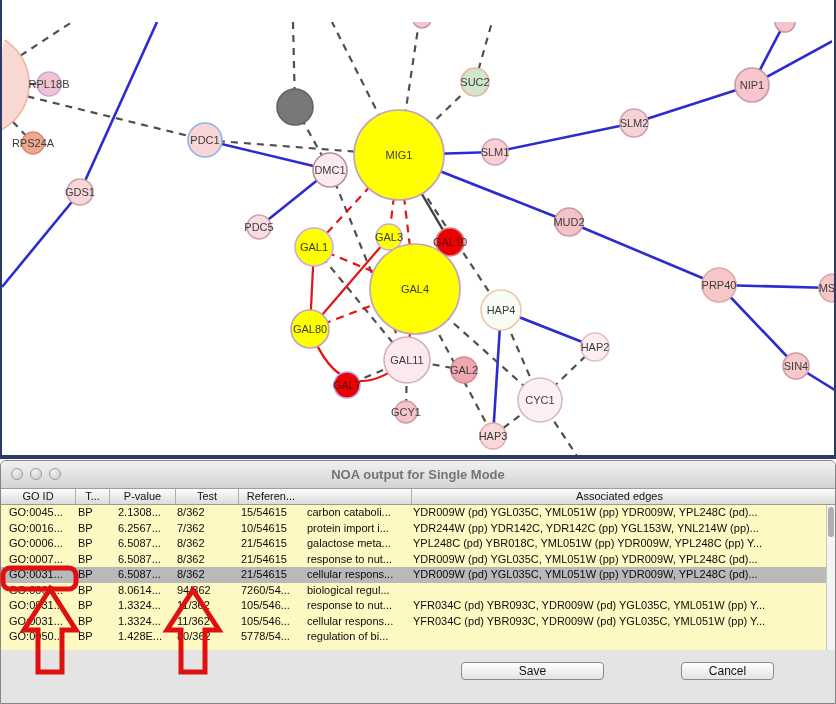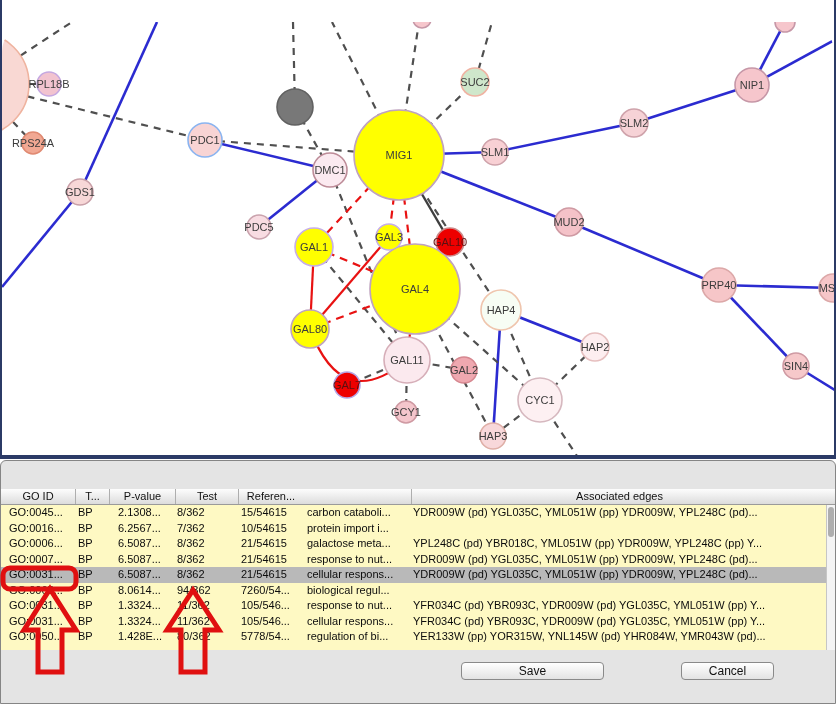--- a/index.html
+++ b/index.html
@@ -161,20 +161,26 @@
           <text x="831" y="270" text-anchor="middle" font-size="11" fill="#3c3c3c">MSL1</text>
           <text x="794" y="348" text-anchor="middle" font-size="11" fill="#3c3c3c">SIN4</text>
           <line x1="820" y1="432" x2="832" y2="420" stroke="#9a9a9a" stroke-width="1.3"></line>
           <line x1="825" y1="432" x2="832" y2="425" stroke="#9a9a9a" stroke-width="1.3"></line>
           <line x1="830" y1="432" x2="832" y2="430" stroke="#9a9a9a" stroke-width="1.3"></line>
         </svg>
     </div>
   </div>
 
   <div id="noa-window">
+    <div id="noa-titlebar">
+      <div class="glight g1"></div>
+      <div class="glight g2"></div>
+      <div class="glight g3"></div>
+      <div class="noa-title">NOA output for Single Mode</div>
+    </div>
     <div id="noa-header">
         <div class="hcell" style="width: 74px;">GO ID</div>
         <div class="hcell" style="width: 34px;">T...</div>
         <div class="hcell" style="width: 66px;">P-value</div>
         <div class="hcell" style="width: 63px;">Test</div>
         <div class="hcell" style="width: 65px;">Referen...</div>
         <div class="hcell" style="width: 108px; margin-top: 20px;">Desciption</div>
         <div class="hcell" style="width: 416px;">Associated edges</div>
       </div>
     <div id="table-body">
@@ -187,20 +193,21 @@
           <div class="tcell" style="width: 108px; padding-left: 4px;">carbon cataboli...</div>
           <div class="tcell" style="width: 416px; padding-left: 2px;">YDR009W (pd) YGL035C, YML051W (pp) YDR009W, YPL248C (pd)...</div>
         </div>
         <div class="trow">
           <div class="tcell" style="width: 74px; padding-left: 8px;">GO:0016...</div>
           <div class="tcell" style="width: 34px; padding-left: 3px;">BP</div>
           <div class="tcell" style="width: 66px; padding-left: 9px;">6.2567...</div>
           <div class="tcell" style="width: 63px; padding-left: 2px;">7/362</div>
           <div class="tcell" style="width: 65px; padding-left: 3px;">10/54615</div>
           <div class="tcell" style="width: 108px; padding-left: 4px;">protein import i...</div>
+          <div class="tcell" style="width: 416px; padding-left: 2px;">YDR244W (pp) YDR142C, YDR142C (pp) YGL153W, YNL214W (pp)...</div>
         </div>
         <div class="trow">
           <div class="tcell" style="width: 74px; padding-left: 8px;">GO:0006...</div>
           <div class="tcell" style="width: 34px; padding-left: 3px;">BP</div>
           <div class="tcell" style="width: 66px; padding-left: 9px;">6.5087...</div>
           <div class="tcell" style="width: 63px; padding-left: 2px;">8/362</div>
           <div class="tcell" style="width: 65px; padding-left: 3px;">21/54615</div>
           <div class="tcell" style="width: 108px; padding-left: 4px;">galactose meta...</div>
           <div class="tcell" style="width: 416px; padding-left: 2px;">YPL248C (pd) YBR018C, YML051W (pp) YDR009W, YPL248C (pp) Y...</div>
         </div>
@@ -248,21 +255,20 @@
           <div class="tcell" style="width: 108px; padding-left: 4px;">cellular respons...</div>
           <div class="tcell" style="width: 416px; padding-left: 2px;">YFR034C (pd) YBR093C, YDR009W (pd) YGL035C, YML051W (pp) Y...</div>
         </div>
         <div class="trow">
           <div class="tcell" style="width: 74px; padding-left: 8px;">GO:0050...</div>
           <div class="tcell" style="width: 34px; padding-left: 3px;">BP</div>
           <div class="tcell" style="width: 66px; padding-left: 9px;">1.428E...</div>
           <div class="tcell" style="width: 63px; padding-left: 2px;">80/362</div>
           <div class="tcell" style="width: 65px; padding-left: 3px;">5778/54...</div>
           <div class="tcell" style="width: 108px; padding-left: 4px;">regulation of bi...</div>
-          <div class="tcell" style="width: 416px; padding-left: 2px;">YER133W (pp) YOR315W, YNL145W (pd) YHR084W, YMR043W (pd)...</div>
         </div>
       </div>
     <div id="vscroll">
       <div id="vthumb"></div>
     </div>
     <button class="macbtn" id="save-btn">Save</button>
     <button class="macbtn" id="cancel-btn">Cancel</button>
   </div>
 
   <svg id="anno-svg">

